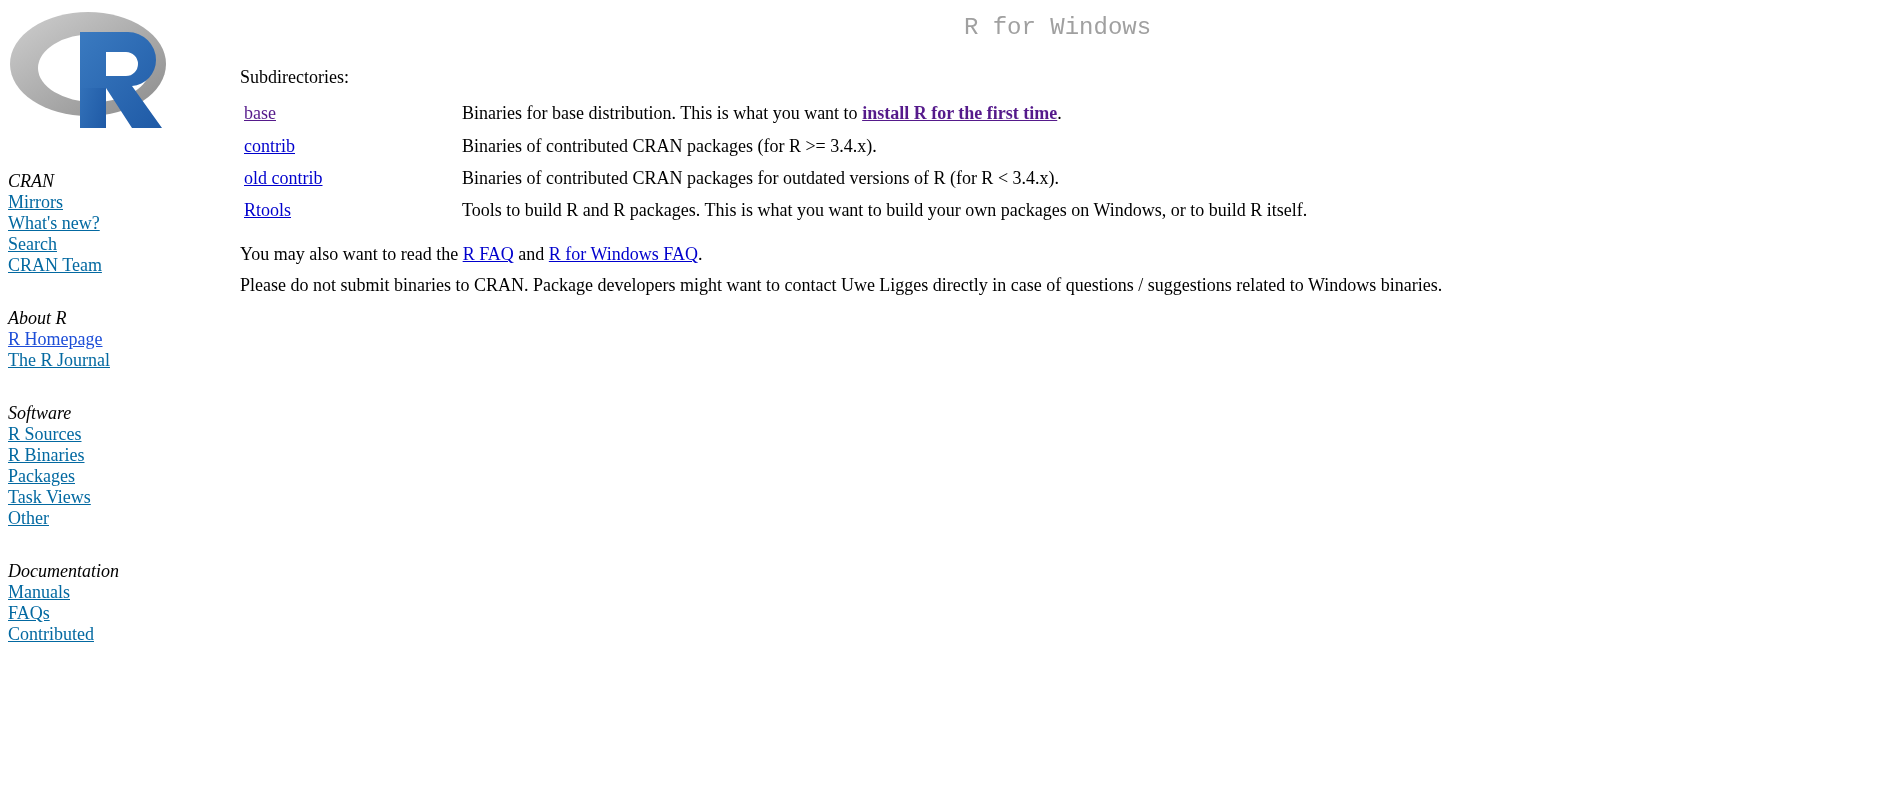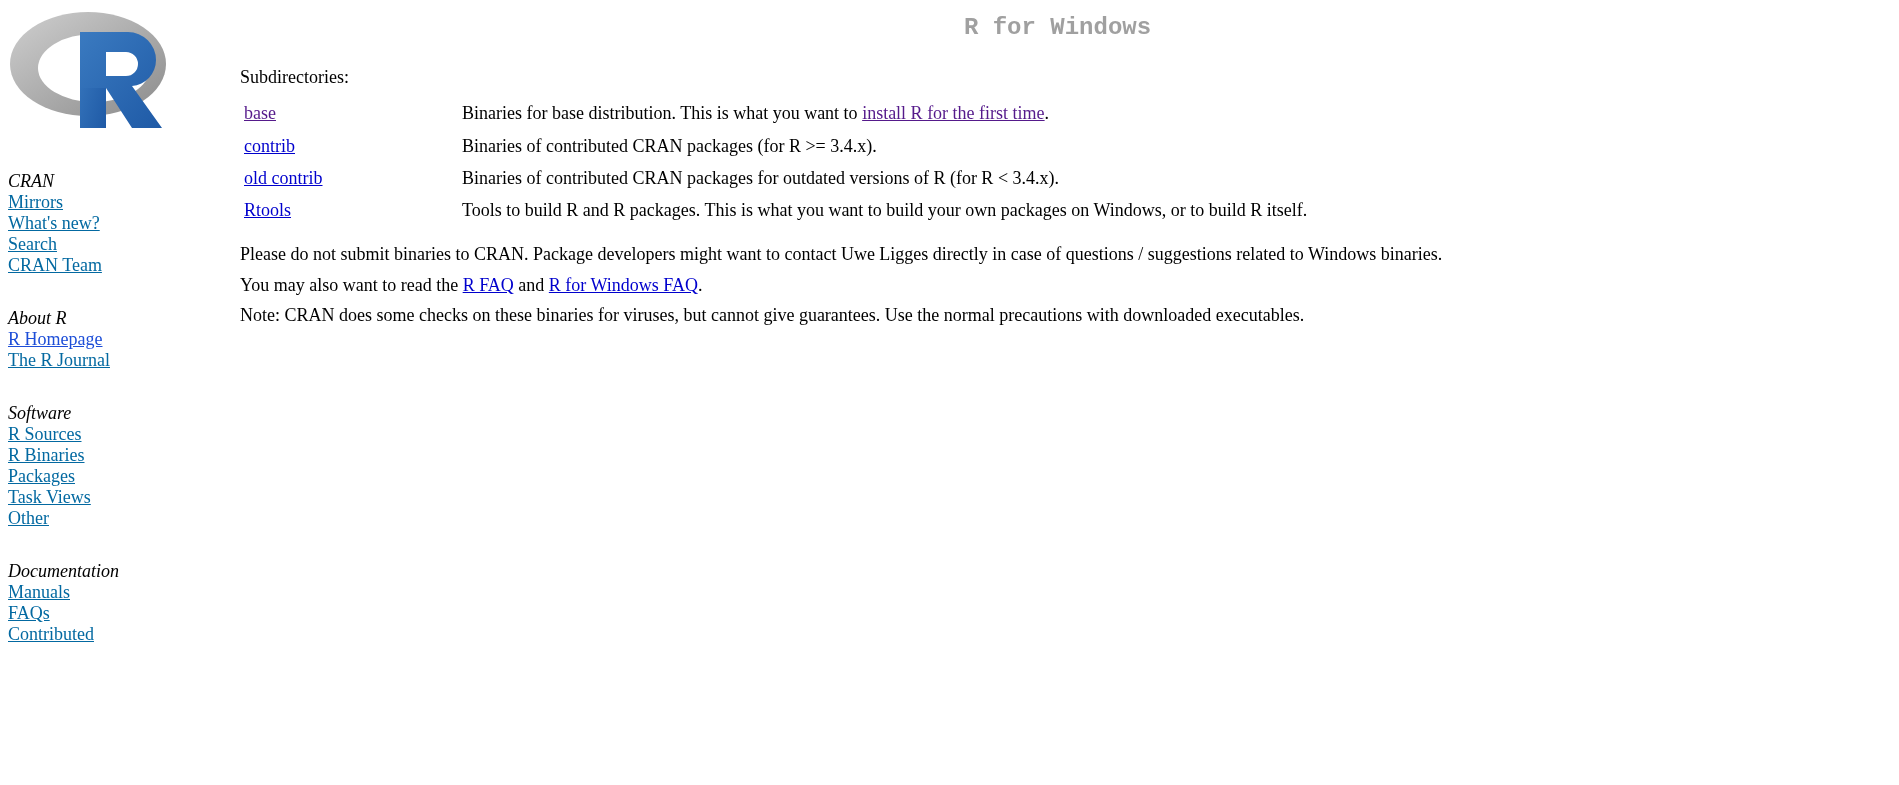--- a/index.html
+++ b/index.html
@@ -34,21 +34,21 @@
   .sidebar a.visited {
     color: #1d4ed8;
   }
   .main {
     flex: 1;
     padding: 8px 24px 8px 24px;
     max-width: 1660px;
   }
   h1.page-title {
     font-family: "Courier New", Courier, monospace;
-    font-weight: bold;
+    font-weight: normal;
     font-size: 24px;
     color: #a0a0a0;
     text-align: center;
     margin: 6px 0 24px 0;
   }
   .main p {
     margin: 6px 0;
     line-height: 1.35;
   }
   table.subdirs {
@@ -67,21 +67,21 @@
   }
   a.link {
     color: #0000cd;
     text-decoration: underline;
     text-align: center;
   }
   a.link.visited {
     color: #551a8b;
   }
   a.link.bold {
-    font-weight: normal;
+    font-weight: bold;
   }
 </style>
 </head>
 <body>
 
 <div class="layout">
   <div class="sidebar">
     <div class="logo-wrap">
       <svg width="170" height="130" viewBox="0 0 170 130">
         <defs>
@@ -155,21 +155,20 @@
         <td class="col-link"><a href="#" class="link">old contrib</a></td>
         <td>Binaries of contributed CRAN packages for outdated versions of R (for R &lt; 3.4.x).</td>
       </tr>
       <tr>
         <td class="col-link"><a href="#" class="link">Rtools</a></td>
         <td>Tools to build R and R packages. This is what you want to build your own packages on Windows, or to build R itself.</td>
       </tr>
     </tbody>
       </table>
 
-    <p>Please do not submit binaries to CRAN. Package developers might want to contact Uwe Ligges directly in case of questions / suggestions related to Windows binaries.</p>
-
     <p>
       <span>You may also want to read the </span><a href="#" class="link">R FAQ</a><span> and </span><a href="#" class="link">R for Windows FAQ</a><span>.</span>
     </p>
 
-    <p>Note: CRAN does some checks on these binaries for viruses, but cannot give guarantees. Use the normal precautions with downloaded executables.</p>
+    <p>Please do not submit binaries to CRAN. Package developers might want to contact Uwe Ligges directly in case of questions / suggestions related to Windows binaries.</p>
+
   </div>
 </div>
 
 </body></html>

